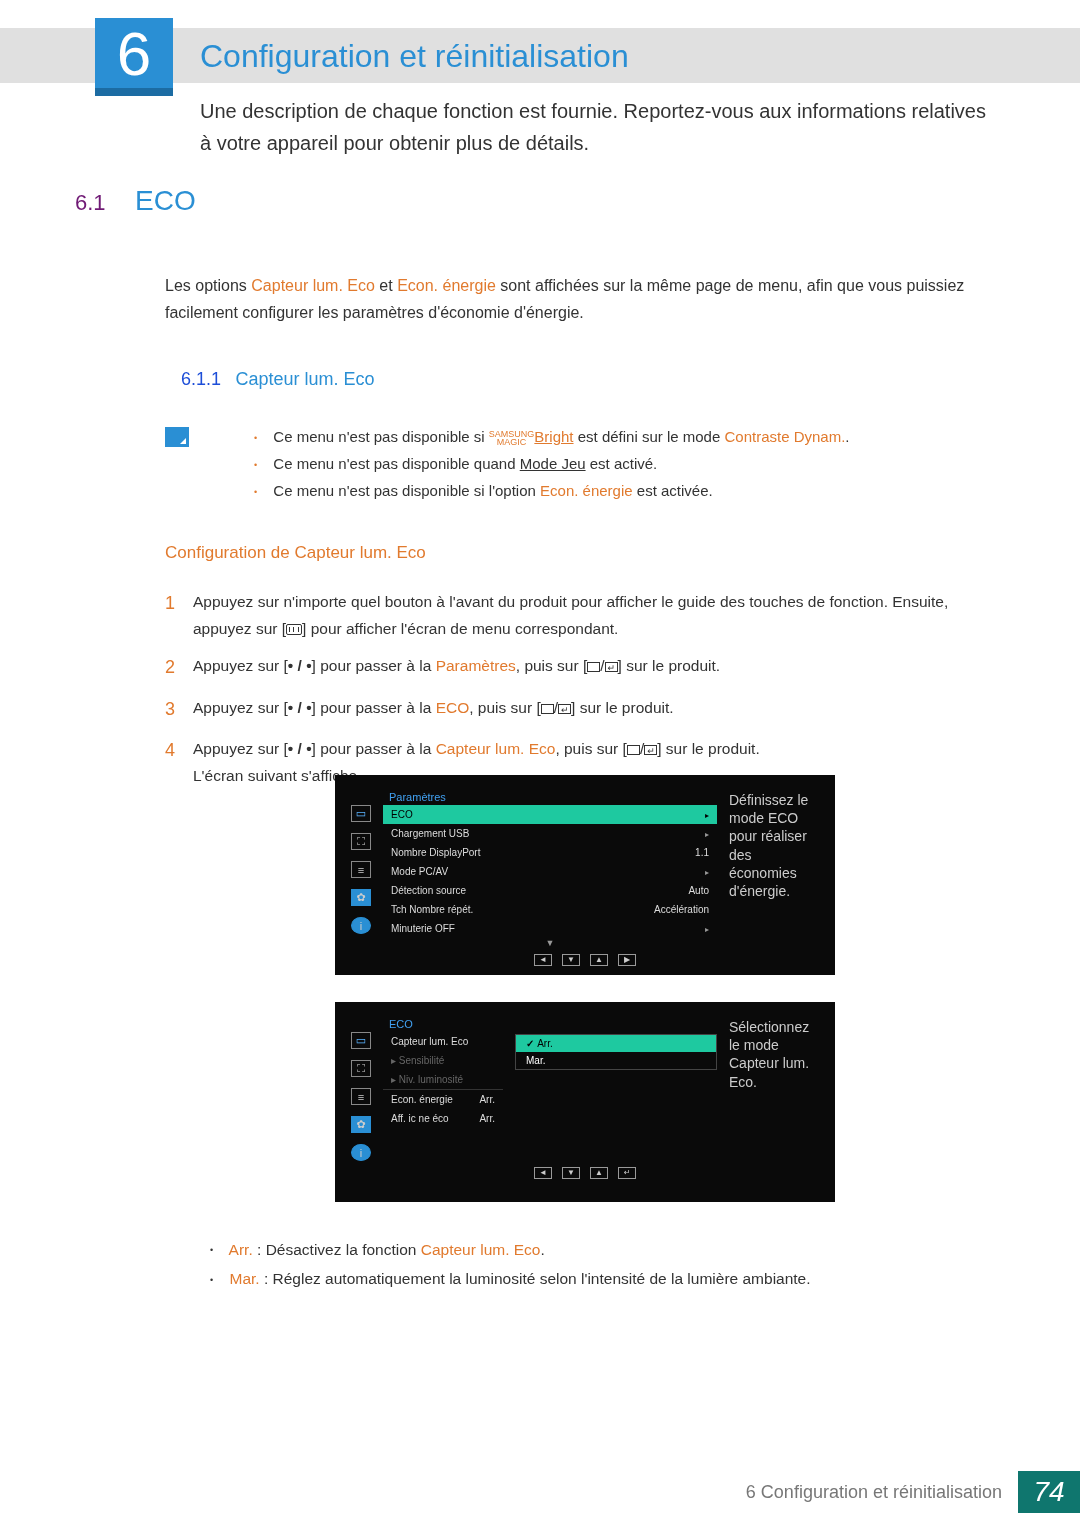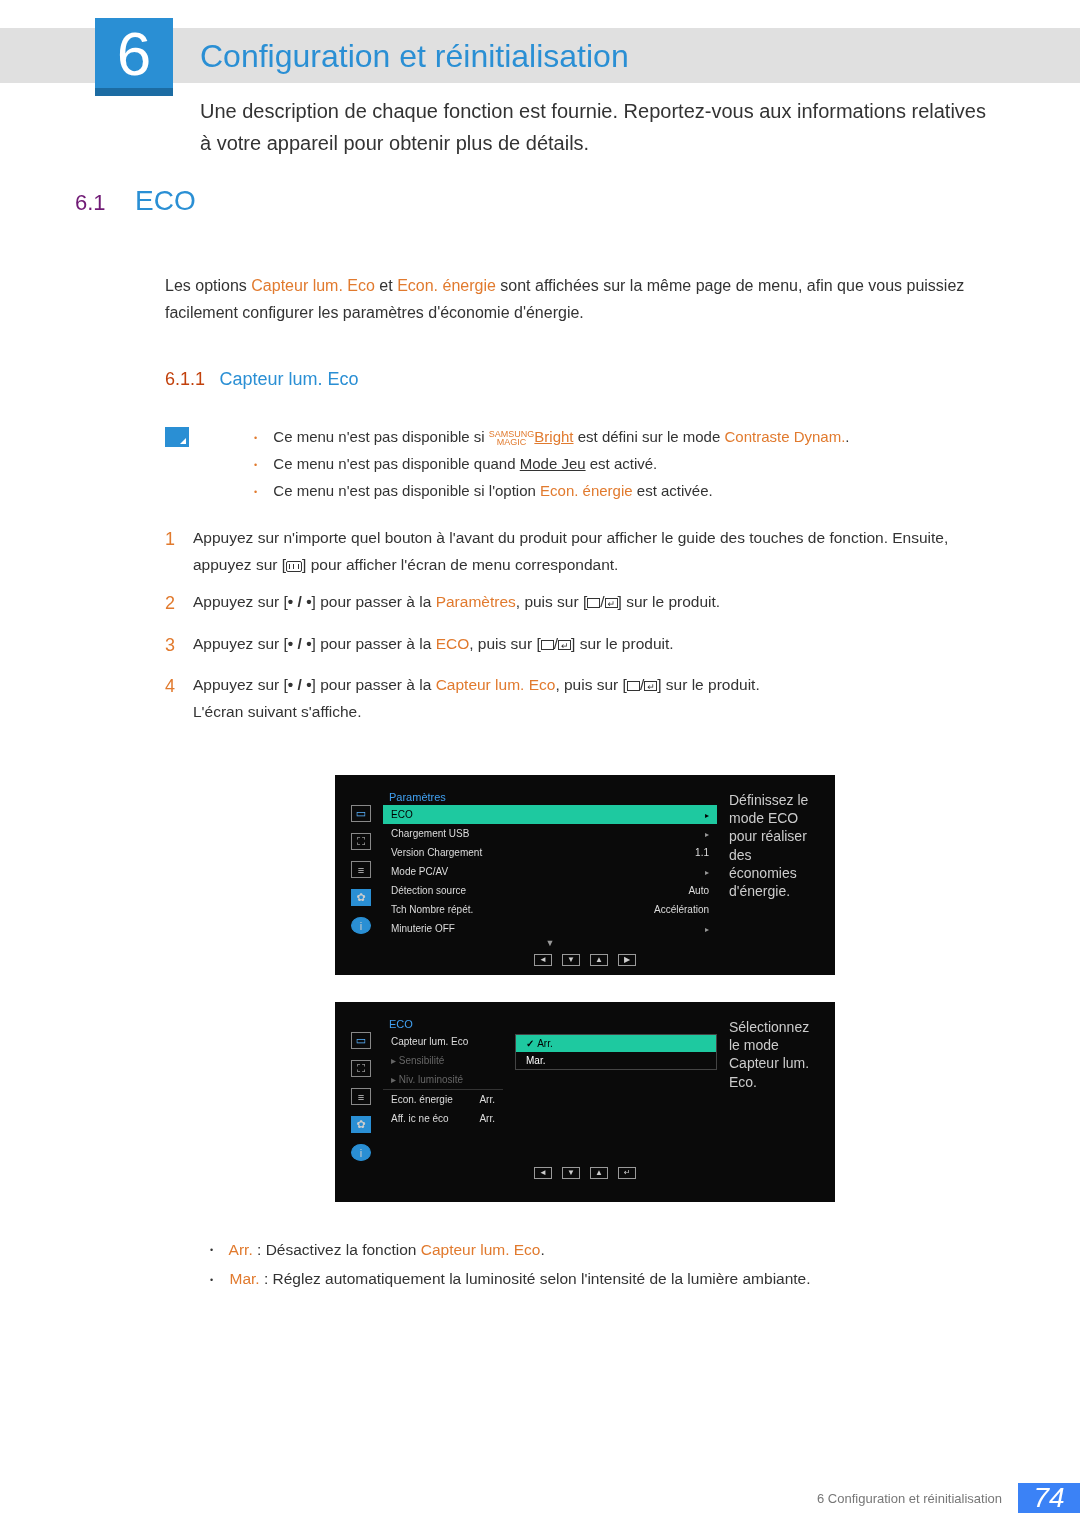--- a/index.html
+++ b/index.html
@@ -77,24 +77,25 @@
     .section-body {
       margin-top: 55px;
       margin-left: 90px;
       font-size: 16px;
       line-height: 1.7;
     }
     .kw {
       color: #e17a2e;
     }
     .subsection-num {
-      color: #c2410c;
+      color: #1d4ed8;
       font-size: 18px;
       display: inline-block;
       margin-top: 38px;
+      margin-left: 16px;
     }
     .subsection-title {
       color: #2a8fd4;
       font-size: 18px;
       margin-left: 10px;
     }
     .sub-body {
       margin-top: 18px;
       font-size: 15.5px;
       line-height: 1.7;
@@ -359,30 +360,30 @@
 
     .footer {
       position: absolute;
       bottom: 14px;
       right: 0;
       display: flex;
       align-items: center;
     }
     .footer-text {
       color: #777;
-      font-size: 13px;
+      font-size: 18px;
       margin-right: 16px;
     }
     .footer-pg {
-      background: #3b82f6;
+      background: #0f766e;
       color: #fff;
       font-size: 28px;
       font-style: italic;
       width: 62px;
-      height: 30px;
+      height: 42px;
       display: flex;
       align-items: center;
       justify-content: center;
     }
   </style>
 </head>
 <body>
 
 <div class="header-band"></div>
 <div class="chapter-box">
@@ -412,20 +413,21 @@
         </li>
         <li>
           <span>Ce menu n'est pas disponible quand </span><span class="link">Mode Jeu</span><span> est activé.</span>
         </li>
         <li>
           <span>Ce menu n'est pas disponible si l'option </span><span class="kw">Econ. énergie</span><span> est activée.</span>
         </li>
       </ul>
     </div>
 
+    <p class="config-title">Configuration de Capteur lum. Eco</p>
 
     <ol class="steps">
       <li>
         <span class="step-num">1</span>
         <span>
           <span>Appuyez sur n'importe quel bouton à l'avant du produit pour afficher le guide des touches de fonction. Ensuite, appuyez sur [</span><span class="icon-menu"></span><span>] pour afficher l'écran de menu correspondant.</span>
         </span>
       </li>
       <li>
         <span class="step-num">2</span>
@@ -464,21 +466,21 @@
       <div id="osd1-rows">
           <div class="osd-row highlight">
             <span>ECO</span>
             <span class="arrow-r"></span>
           </div>
           <div class="osd-row">
             <span>Chargement USB</span>
             <span class="arrow-r"></span>
           </div>
           <div class="osd-row">
-            <span>Version Chargement</span>
+            <span>Nombre DisplayPort</span>
             <span>1.1</span>
           </div>
           <div class="osd-row">
             <span>Mode PC/AV</span>
             <span class="arrow-r"></span>
           </div>
           <div class="osd-row">
             <span>Détection source</span>
             <span>Auto</span>
           </div>

